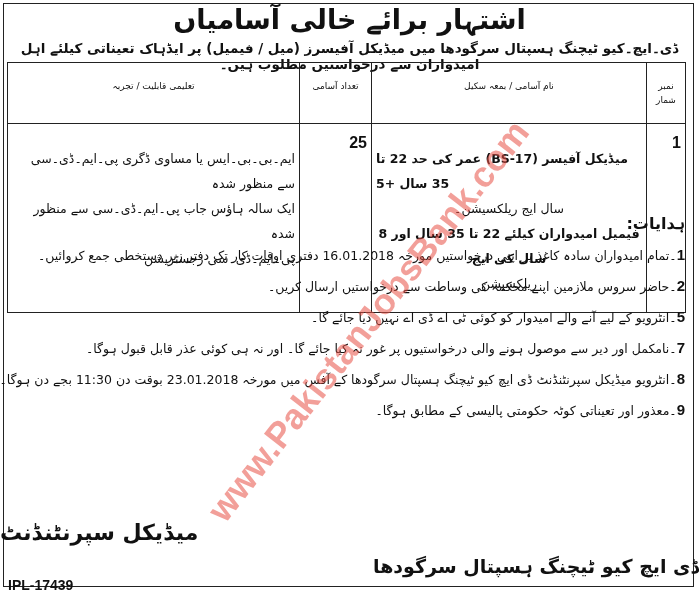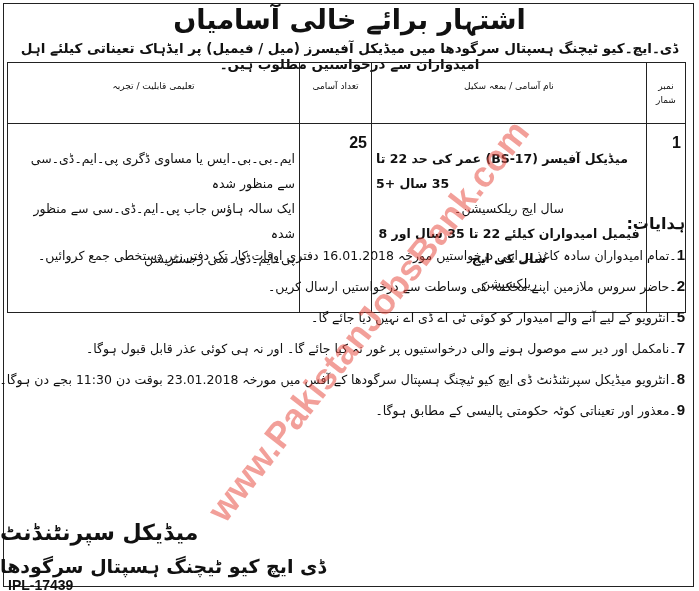--- a/index.html
+++ b/index.html
@@ -24,21 +24,21 @@
   .cell-lines.right { text-align:right; }
   .instr-head { position:absolute; right:14px; top:214px; direction:rtl;
                 font-size:16px; font-weight:bold; }
   .instr { position:absolute; right:14px; left:14px; top:240px; direction:rtl;
            font-size:12.5px; }
   .instr .item { line-height:30px; white-space:nowrap; }
   .instr .item.wrap { white-space:normal; line-height:28px; }
   .instr .n { font-family:"Liberation Sans", sans-serif; font-weight:bold; font-size:15px; }
   .sign1 { position:absolute; left:0; right:0; top:520px; text-align:left; direction:rtl;
            font-size:22px; font-weight:bold; letter-spacing:3px; }
-  .sign2 { position:absolute; left:0; right:0; top:555px; text-align:left; direction:rtl;
+  .sign2 { position:absolute; left:0; right:0; top:555px; text-align:right; direction:rtl;
            font-size:19px; font-weight:bold; letter-spacing:2px; }
   .ipl { position:absolute; left:8px; top:565px; font-family:Liberation Sans, sans-serif;
          font-weight:bold; font-size:14px;margin-top:12px; }
   .watermark { position:absolute; left:120px; top:300px; transform:rotate(-52deg);
                transform-origin:center; font-family:"Liberation Sans", sans-serif;
                font-size:36px; font-weight:bold; color:rgba(232,80,70,0.55);
                white-space:nowrap; pointer-events:none; }
 </style>
 </head>
 <body>

